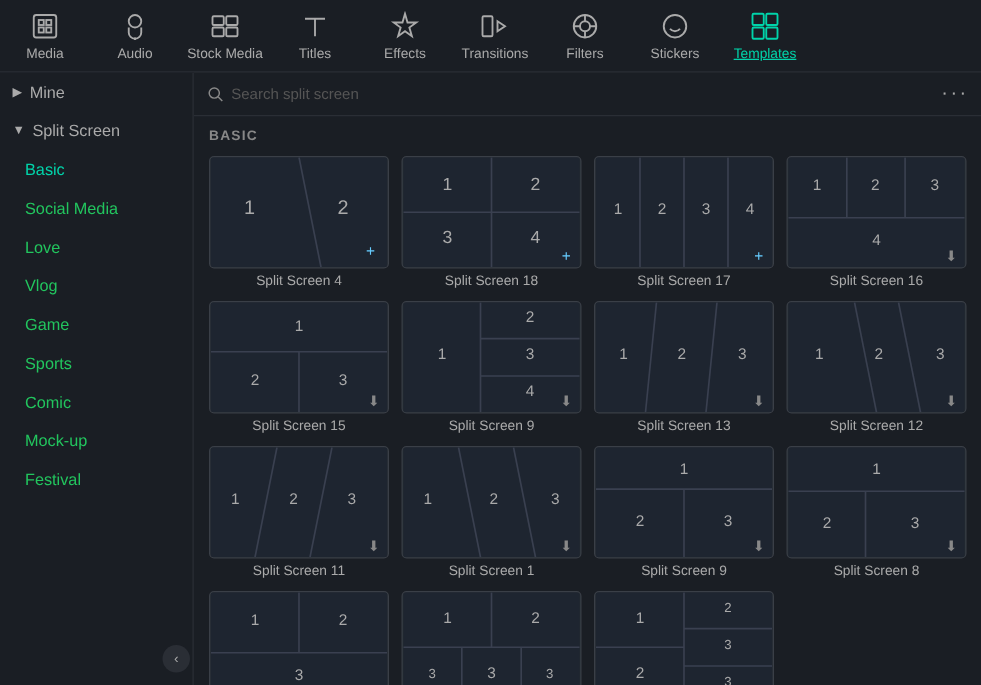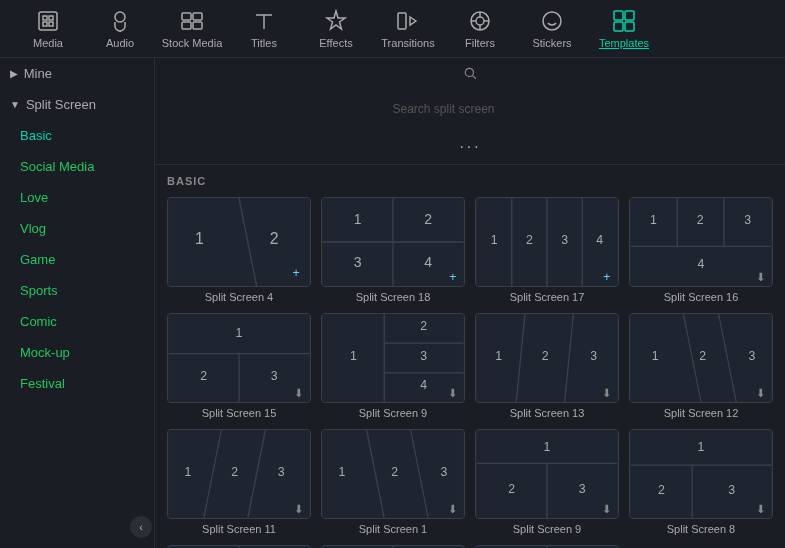--- a/index.html
+++ b/index.html
@@ -14,21 +14,21 @@
       display: flex;
       flex-direction: column;
     }
 
     
     .top-nav {
       display: flex;
       align-items: center;
       background: #1a1e24;
       border-bottom: 1px solid #2a2e35;
-      padding: 4px 12px;
+      padding: 4px 0;
       flex-shrink: 0;
     }
     .nav-item {
       display: flex;
       flex-direction: column;
       align-items: center;
       justify-content: center;
       width: 72px;
       padding: 4px 0;
       cursor: pointer;
@@ -90,22 +90,21 @@
       flex-direction: column;
       overflow: hidden;
     }
 
     
     .search-bar {
       display: flex;
       align-items: center;
       padding: 8px 10px;
       border-bottom: 1px solid #2a2e35;
-      gap: 22px;
-      flex-direction: column;
+      gap: 6px;
     }
     .search-bar input {
       background: transparent;
       border: none;
       outline: none;
       color: #aaa;
       font-size: 12px;
       flex: 1;
     }
     .search-bar input::placeholder { color: #555; }

